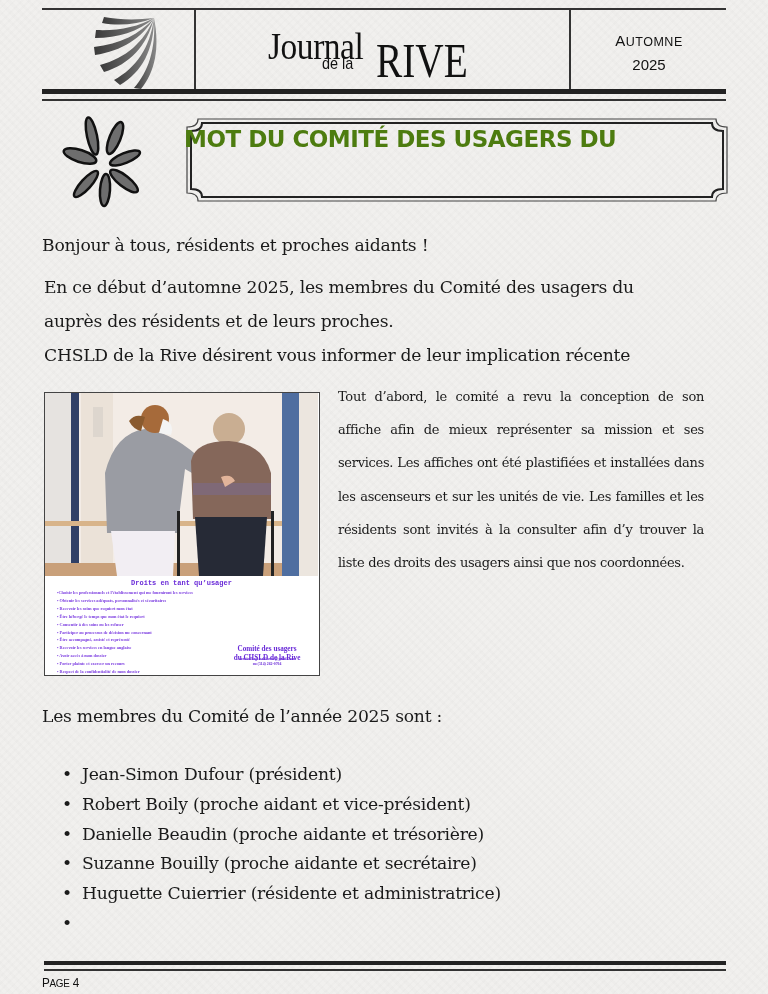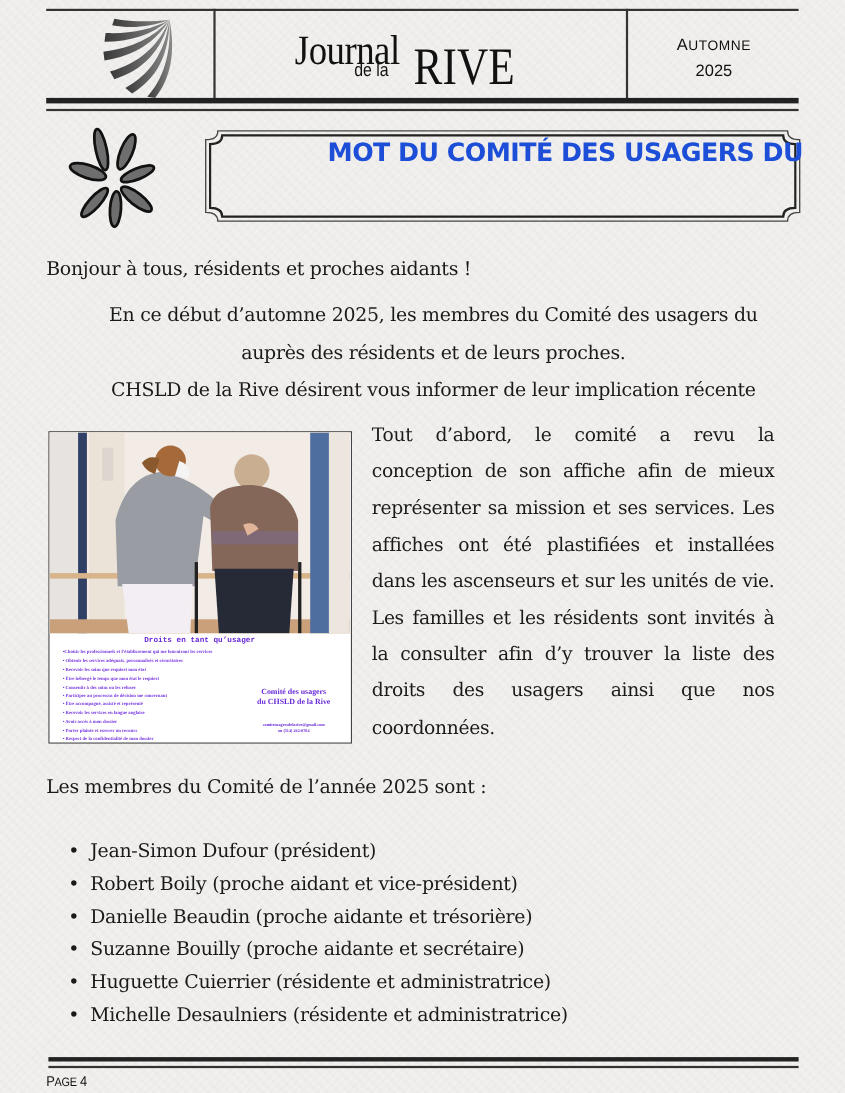--- a/index.html
+++ b/index.html
@@ -47,57 +47,57 @@
     font-family: "Liberation Sans", sans-serif; font-size: 15px; color: #111;
   }
 
   
   .flower { position: absolute; left: 58px; top: 112px; width: 88px; height: 96px; }
   .heading-box {
     position: absolute; left: 184px; top: 116px; width: 546px; height: 88px;
   }
   .heading-box svg { position: absolute; left: 0; top: 0; }
   .heading-line {
-    position: absolute; left: 0; width: 546px; text-align: right;
-    font-family: "DejaVu Sans", sans-serif; font-weight: bold; color: #1d4ed8;
+    position: absolute; left: 0; width: 546px; text-align: left;
+    font-family: "DejaVu Sans", sans-serif; font-weight: bold; color: #4d7c0f;
     letter-spacing: -0.5px;
   }
   .hl1 { top: 10px; font-size: 23px; }
   .hl2 { top: 48px; font-size: 24px; }
 
   
   .para {
     position: absolute; font-family: "DejaVu Serif", serif; font-size: 17.2px;
     color: #1a1a1a; letter-spacing: -0.25px;
   }
   .greet { left: 42px; top: 235px; }
-  .intro { left: 44px; top: 270px; width: 700px; line-height: 34px; text-align: center; }
+  .intro { left: 44px; top: 270px; width: 700px; line-height: 34px; }
   .col-text {
     position: absolute; left: 338px; top: 380px; width: 366px;
-    font-family: "DejaVu Serif", serif; font-size: 17px; line-height: 33.2px;
+    font-family: "DejaVu Serif", serif; font-size: 13px; line-height: 33.2px;
     text-align: justify; color: #1a1a1a; letter-spacing: -0.3px;
   }
 
   
   .poster {
     position: absolute; left: 44px; top: 392px; width: 276px; height: 284px;
     background: #fff; border: 1.5px solid #444; overflow: hidden;
   }
   .photo { position: absolute; left: 0; top: 0; width: 273px; height: 183px; background: #efe6dc; overflow: hidden; }
   .poster-title {
     position: absolute; left: 0; top: 186px; width: 273px; text-align: center;
     font-family: Liberation Mono, monospace; font-weight: bold; font-size: 7px; color: #6a2bd8;
   }
   .rights { position: absolute; left: 12px; top: 196px; width: 190px; }
   .rights div {
     font-family: "Liberation Serif", serif; font-weight: bold; font-size: 4.3px; color: #7a3ae0;
     line-height: 7.9px; white-space: nowrap;
   }
   .poster-org {
-    position: absolute; left: 168px; top: 232px; width: 108px; text-align: center;
+    position: absolute; left: 168px; top: 252px; width: 108px; text-align: center;
     font-family: "Liberation Serif", serif; font-weight: bold; font-size: 7.2px; color: #6a2bd8; line-height: 9px;
   }
   .poster-contact {
     position: absolute; left: 168px; top: 264px; width: 108px; text-align: center;
     font-family: "Liberation Serif", serif; font-weight: bold; font-size: 3.8px; color: #6a2bd8; line-height: 5px;
   }
 
   
   .members-intro { left: 42px; top: 706px; }
   .members {
@@ -235,20 +235,20 @@
 
   <div class="col-text">Tout d’abord, le comité a revu la conception de son affiche afin de mieux représenter sa mission et ses services. Les affiches ont été plastifiées et installées dans les ascenseurs et sur les unités de vie. Les familles et les résidents sont invités à la consulter afin d’y trouver la liste des droits des usagers ainsi que nos coordonnées.</div>
 
   <div class="para members-intro">Les membres du Comité de l’année 2025 sont :</div>
   <ul class="members">
     <li><span class="bullet">•</span><span>Jean-Simon Dufour (président)</span></li>
     <li><span class="bullet">•</span><span>Robert Boily (proche aidant et vice-président)</span></li>
     <li><span class="bullet">•</span><span>Danielle Beaudin (proche aidante et trésorière)</span></li>
     <li><span class="bullet">•</span><span>Suzanne Bouilly (proche aidante et secrétaire)</span></li>
     <li><span class="bullet">•</span><span>Huguette Cuierrier (résidente et administratrice)</span></li>
-    <li><span class="bullet">•</span><span>Michelle Desaulniers (résidente et administratrice)</span></li>
+    <li><span class="bullet">•</span></li>
   </ul>
 
   <div class="foot-thick"></div>
   <div class="foot-thin"></div>
   <div class="page-num"><span>P</span><span class="sm">AGE</span> <span>4</span></div>
 
 </div>
 
 </body></html>

